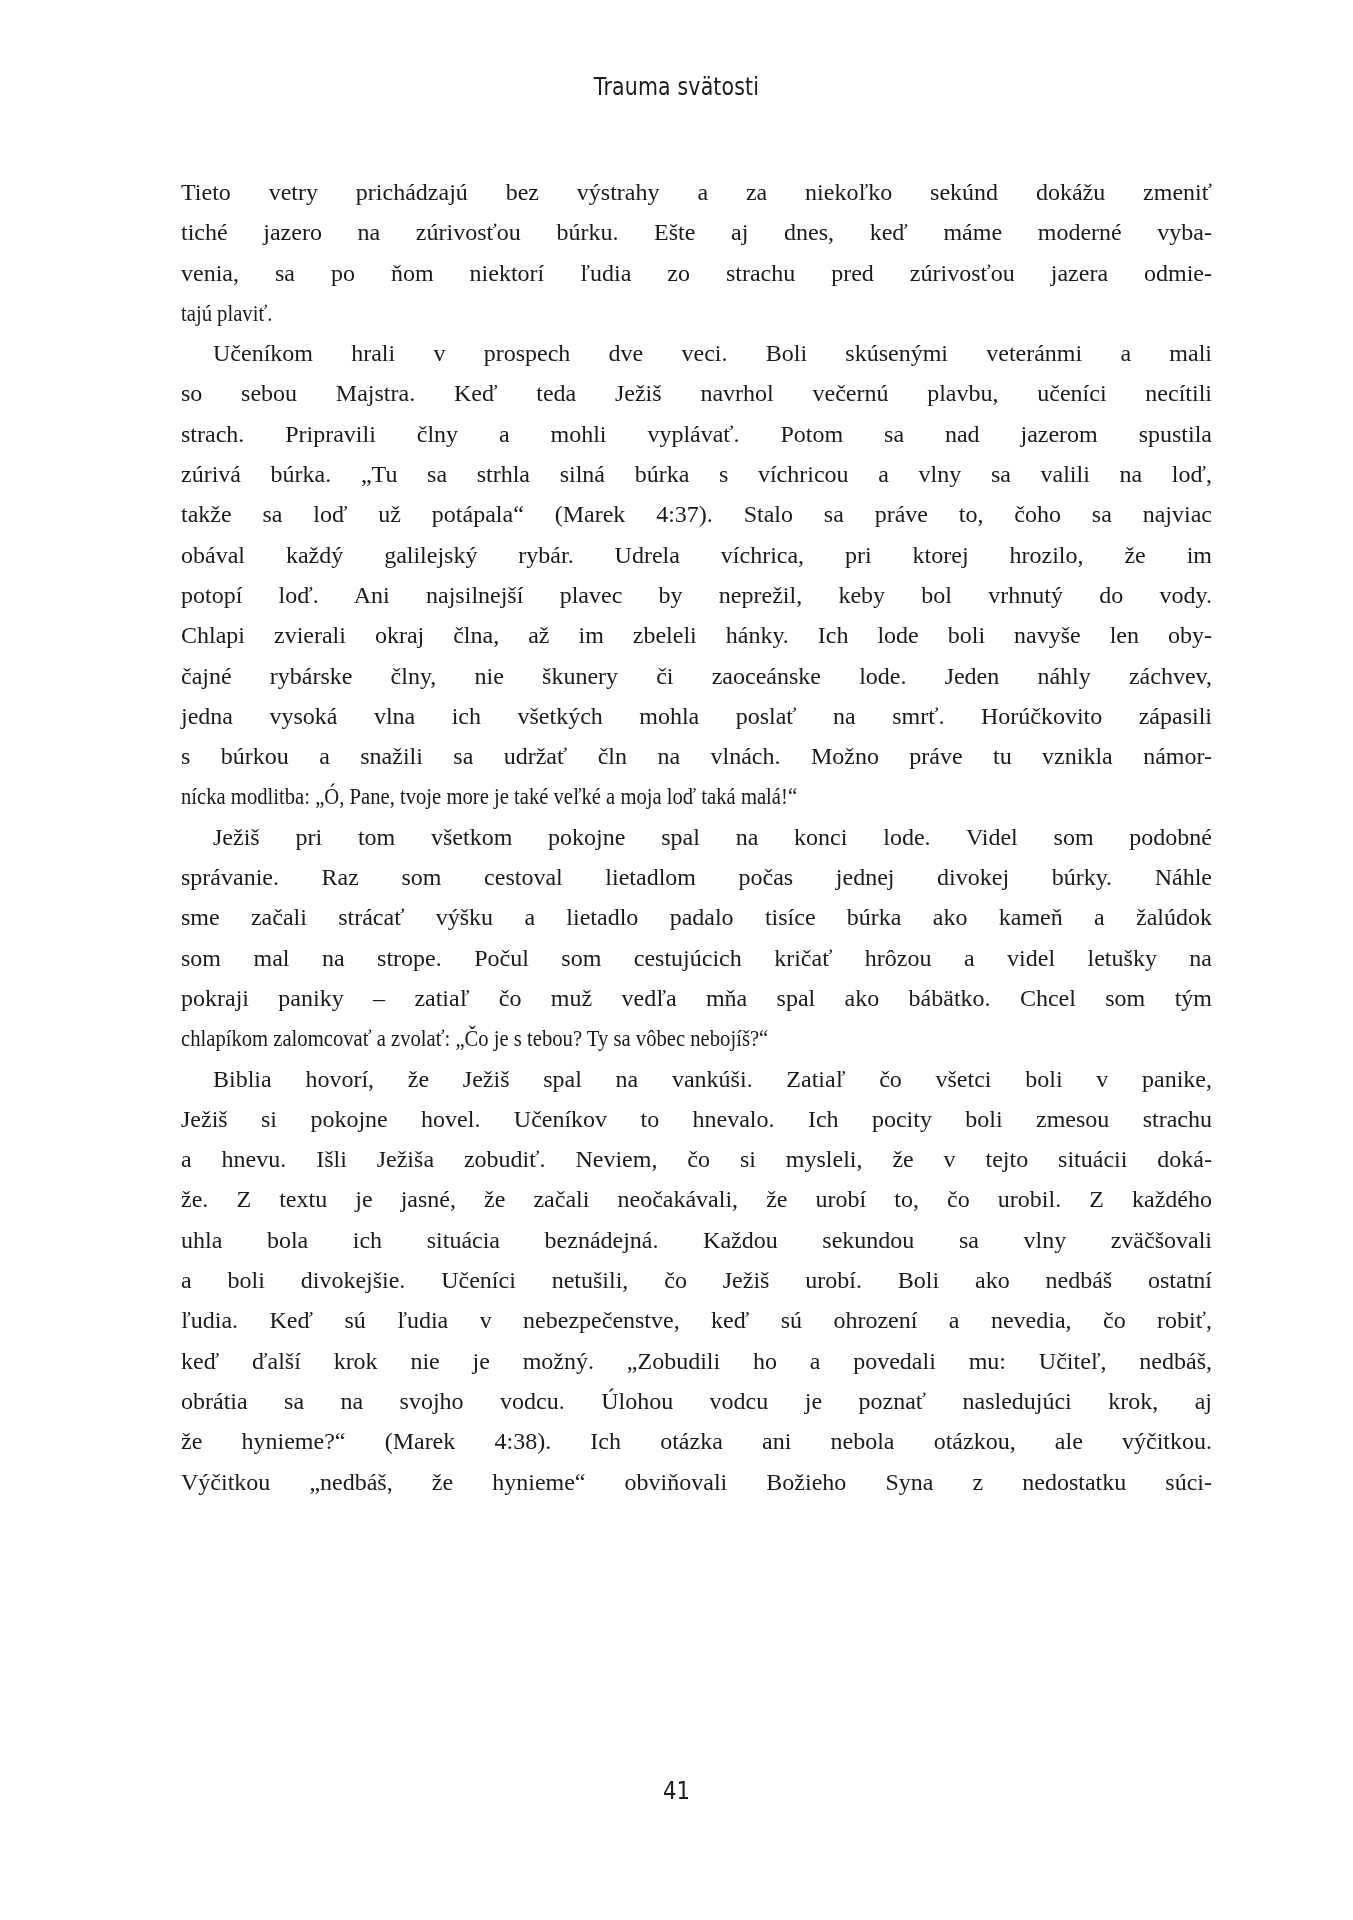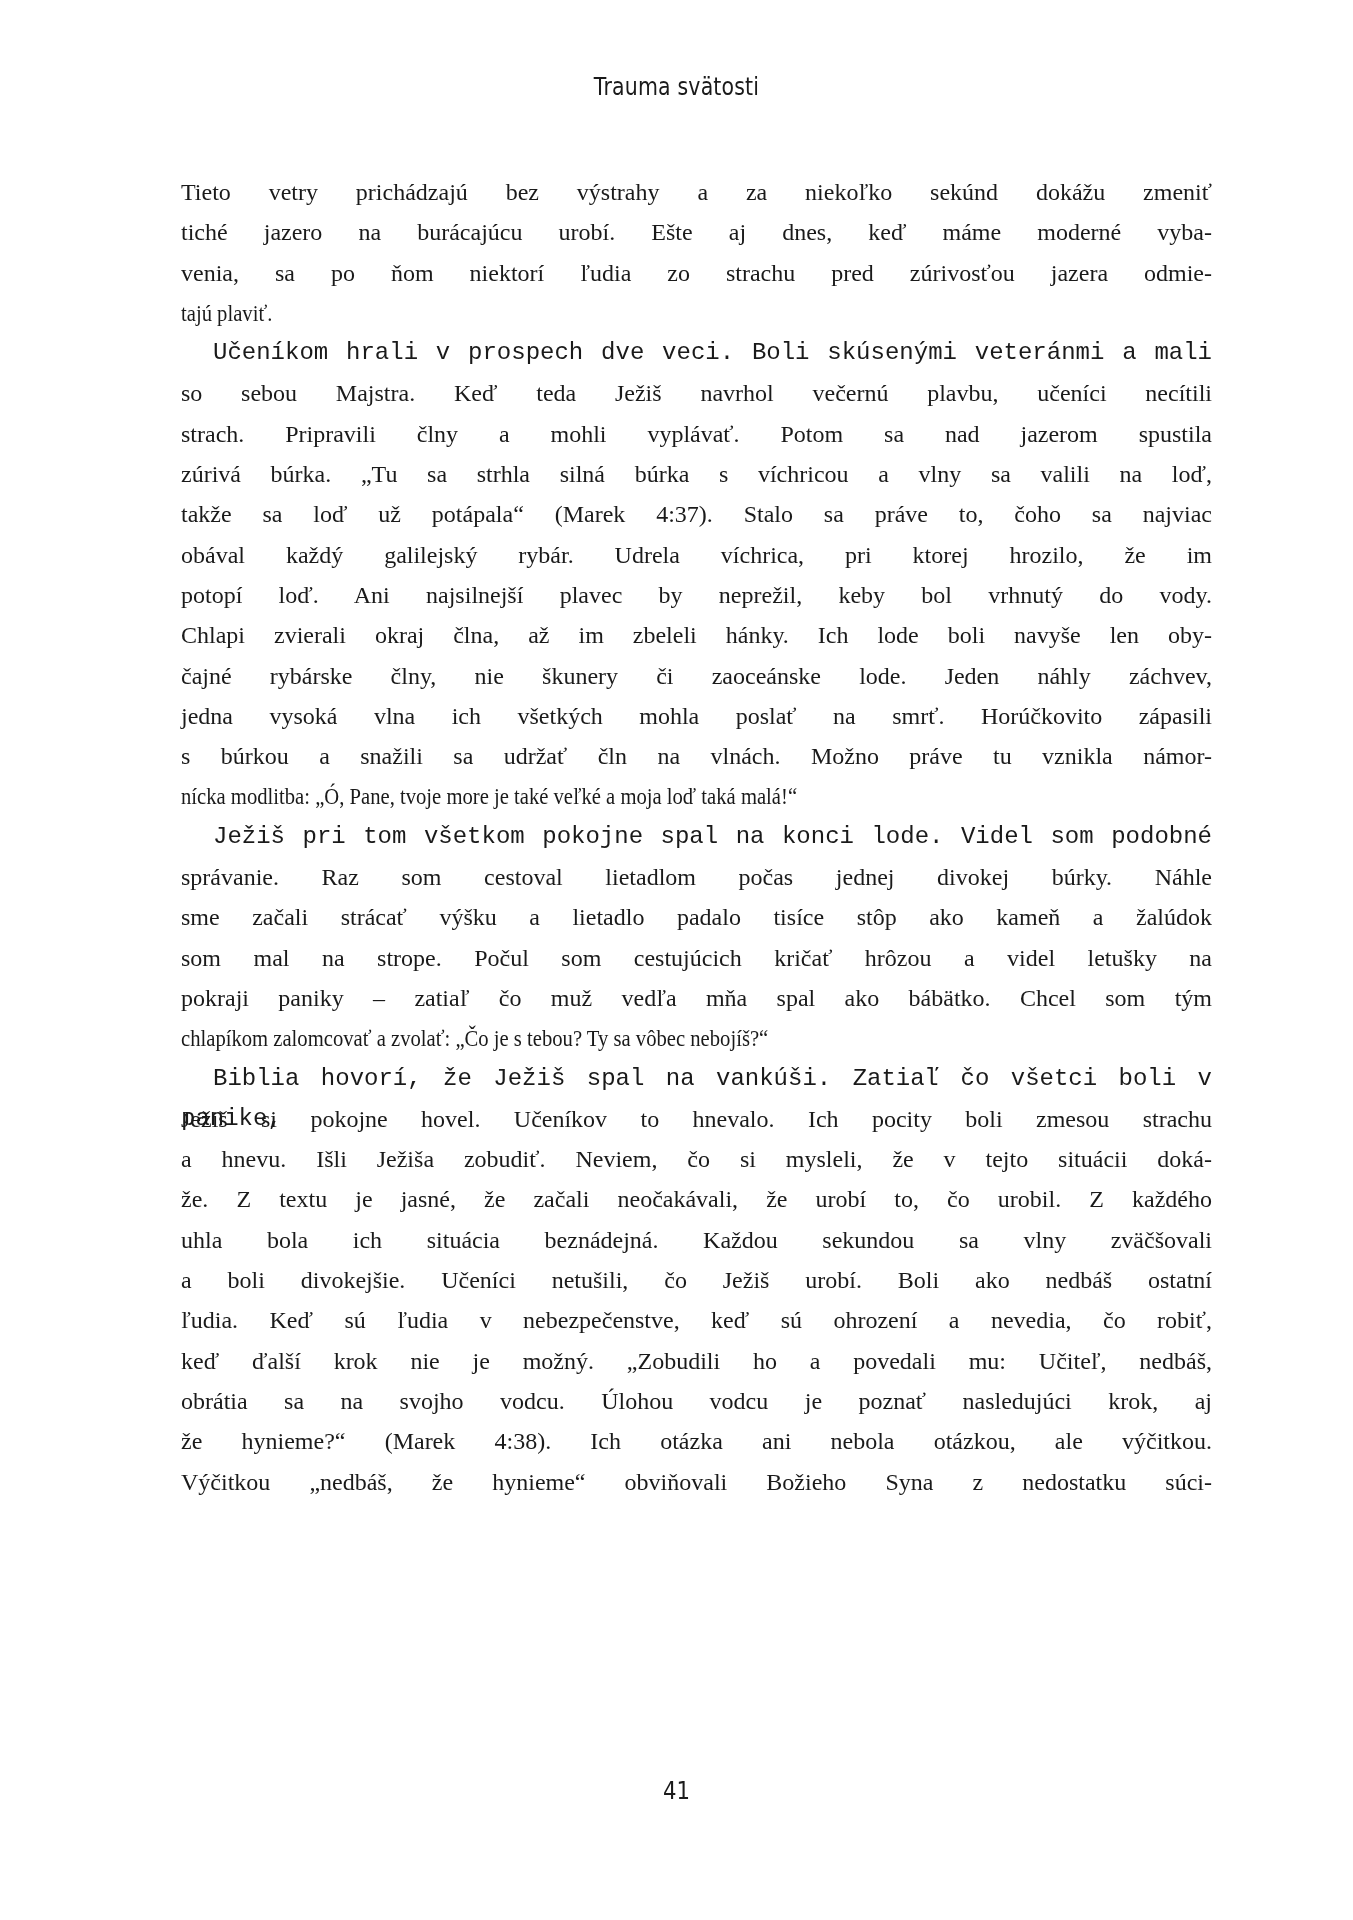--- a/index.html
+++ b/index.html
@@ -48,21 +48,20 @@
   }
   .line.justify .inner {
     display: block;
     text-align: justify;
     text-align-last: justify;
     white-space: normal;
     width: 100%;
   }
   .line.indent .inner {
     text-indent: 32px;
-    font-family: Liberation Mono, monospace;
   }
   .line.indent.justify .inner {
     text-indent: 32px;
   }
   .page-number {
     position: absolute;
     top: 1776px;
     left: 0;
     width: 1353px;
     text-align: center;
@@ -76,21 +75,21 @@
 <body>
 
 <div class="running-head">Trauma svätosti</div>
 
 <div class="text-block" id="text-block">
     <div>
       <div class="line justify">
         <span class="inner">Tieto vetry prichádzajú bez výstrahy a za niekoľko sekúnd dokážu zmeniť</span>
       </div>
       <div class="line justify">
-        <span class="inner">tiché jazero na burácajúcu urobí. Ešte aj dnes, keď máme moderné vyba-</span>
+        <span class="inner">tiché jazero na zúrivosťou búrku. Ešte aj dnes, keď máme moderné vyba-</span>
       </div>
       <div class="line justify">
         <span class="inner">venia, sa po ňom niektorí ľudia zo strachu pred zúrivosťou jazera odmie-</span>
       </div>
       <div class="line"><span class="inner" style="transform: scaleX(0.86);">tajú plaviť.</span></div>
     </div>
     <div>
       <div class="line indent justify">
         <span class="inner">Učeníkom hrali v prospech dve veci. Boli skúsenými veteránmi a mali</span>
       </div>
@@ -127,21 +126,21 @@
       <div class="line"><span class="inner" style="transform: scaleX(0.86);">nícka modlitba: „Ó, Pane, tvoje more je také veľké a moja loď taká malá!“</span></div>
     </div>
     <div>
       <div class="line indent justify">
         <span class="inner">Ježiš pri tom všetkom pokojne spal na konci lode. Videl som podobné</span>
       </div>
       <div class="line justify">
         <span class="inner">správanie. Raz som cestoval lietadlom počas jednej divokej búrky. Náhle</span>
       </div>
       <div class="line justify">
-        <span class="inner">sme začali strácať výšku a lietadlo padalo tisíce stôp ako kameň a žalúdok</span>
+        <span class="inner">sme začali strácať výšku a lietadlo padalo tisíce búrka ako kameň a žalúdok</span>
       </div>
       <div class="line justify">
         <span class="inner">som mal na strope. Počul som cestujúcich kričať hrôzou a videl letušky na</span>
       </div>
       <div class="line justify">
         <span class="inner">pokraji paniky – zatiaľ čo muž vedľa mňa spal ako bábätko. Chcel som tým</span>
       </div>
       <div class="line"><span class="inner" style="transform: scaleX(0.86);">chlapíkom zalomcovať a zvolať: „Čo je s tebou? Ty sa vôbec nebojíš?“</span></div>
     </div>
     <div>

